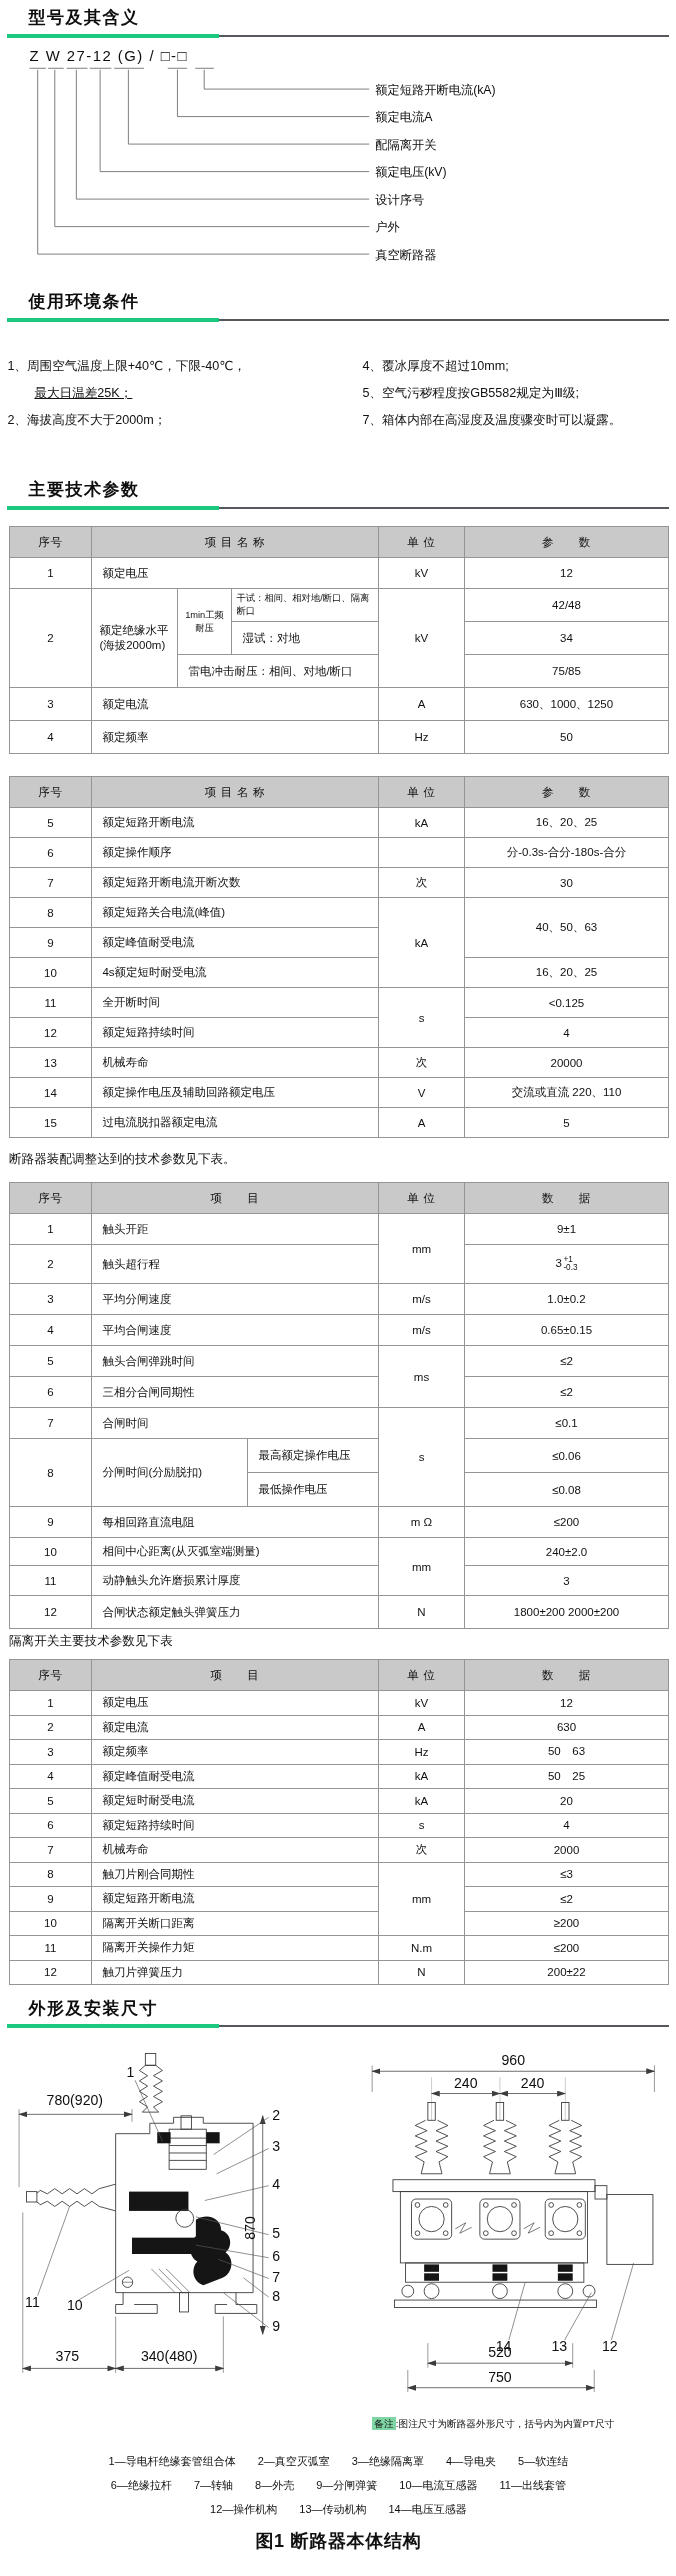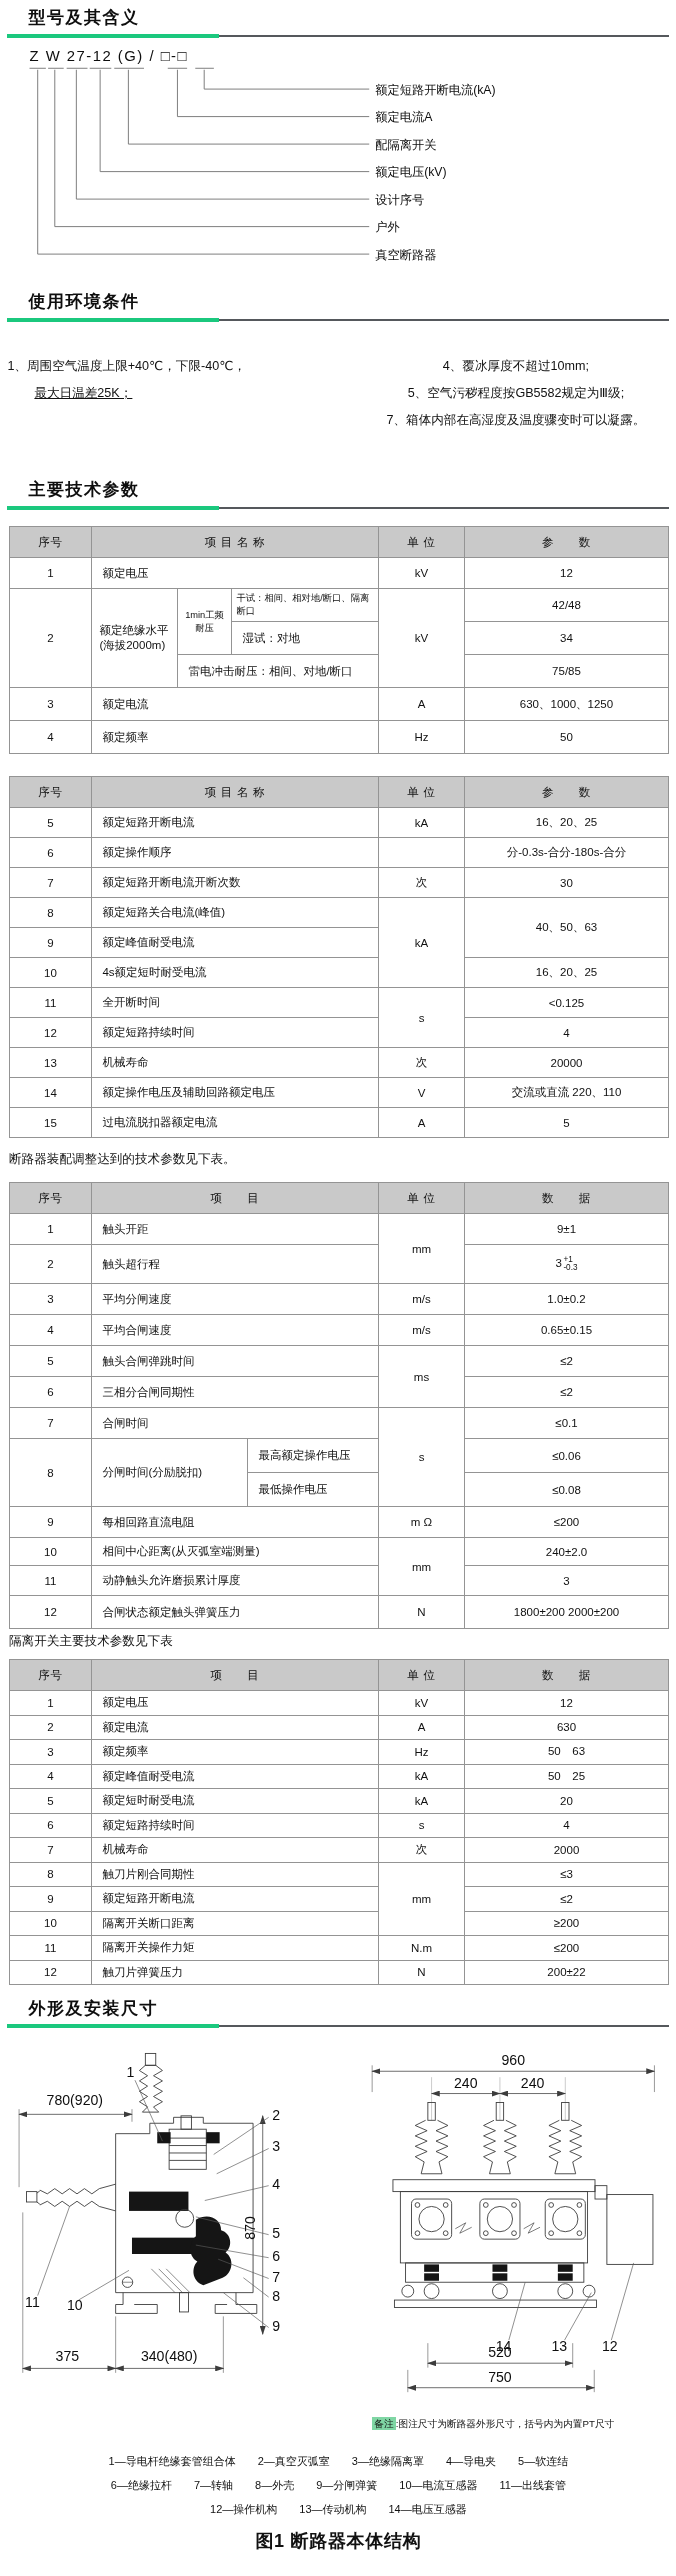--- a/index.html
+++ b/index.html
@@ -5,21 +5,21 @@
   html,body{margin:0;padding:0;background:#fff;}
   body{font-family:"Liberation Sans","DejaVu Sans",sans-serif;color:#111;}
   #page{position:relative;width:677px;height:2576px;background:#fff;overflow:hidden;}
   .sec-title{position:absolute;left:7.4px;font-size:17px;font-weight:bold;letter-spacing:1.5px;color:#0e0e0e;margin-left:21px;}
   .rule{position:absolute;left:7.4px;width:662px;height:3.7px;}
   .rule .g{position:absolute;left:0;top:0;width:212px;height:3.7px;background:#1bc87e;}
   .rule .r{position:absolute;left:212px;right:0;top:0.7px;height:2.2px;background:#55585c;}
   .env{position:absolute;left:7.4px;top:336px;width:662px;display:flex;}
   .env-col{font-size:12.6px;line-height:27px;margin-top:17px;}
   .env-col.lft{width:355px;}
-  .env-col.rgt{flex:1;text-align:center;}
+  .env-col.rgt{flex:1;}
   .env-line.ind{padding-left:27px;text-decoration:underline;}
   .intro{position:absolute;left:9px;font-size:12.6px;}
   .ptable{position:absolute;left:9px;border-collapse:collapse;table-layout:fixed;background:#fff;border-top:1.5px solid #777;border-bottom:1.5px solid #777;}
   .ptable td{border:0.7px solid #949494;text-align:center;vertical-align:middle;font-size:11.5px;padding:1.5px 4.5px;color:#111;overflow:hidden;}
   .ptable tr.hd td{background:#c9c9c9;height:27px;letter-spacing:0.7px;}
   .ptable td.L{text-align:left;padding-left:10.4px;}
   .ptable td.sm{font-size:9.3px;padding-left:4.5px;}
   .h33{height:24.5px}.h38{height:28px}.h40{height:30px}.h42{height:31px}
   .h44{height:33px}.h46{height:34px}.h52{height:39px}
   .stack{display:inline-flex;flex-direction:column;vertical-align:middle;font-size:8.2px;line-height:8.2px;text-align:left;margin-left:1.5px;}
@@ -77,20 +77,21 @@
   <div class="sec-title" style="top:290px">使用环境条件</div>
   <div class="rule" style="top:318px">
       <span class="g"></span>
       <span class="r"></span>
     </div>
 
   <div class="env">
     <div class="env-col lft">
       <div class="env-line">1、周围空气温度上限+40℃，下限-40℃，</div>
       <div class="env-line ind">最大日温差25K；</div>
+      <div class="env-line">2、海拔高度不大于2000m；</div>
     </div>
     <div class="env-col rgt">
       <div class="env-line">4、覆冰厚度不超过10mm;</div>
       <div class="env-line">5、空气污秽程度按GB5582规定为Ⅲ级;</div>
       <div class="env-line">7、箱体内部在高湿度及温度骤变时可以凝露。</div>
     </div>
   </div>
 
   <div class="sec-title" style="top:478px">主要技术参数</div>
   <div class="rule" style="top:506px">

